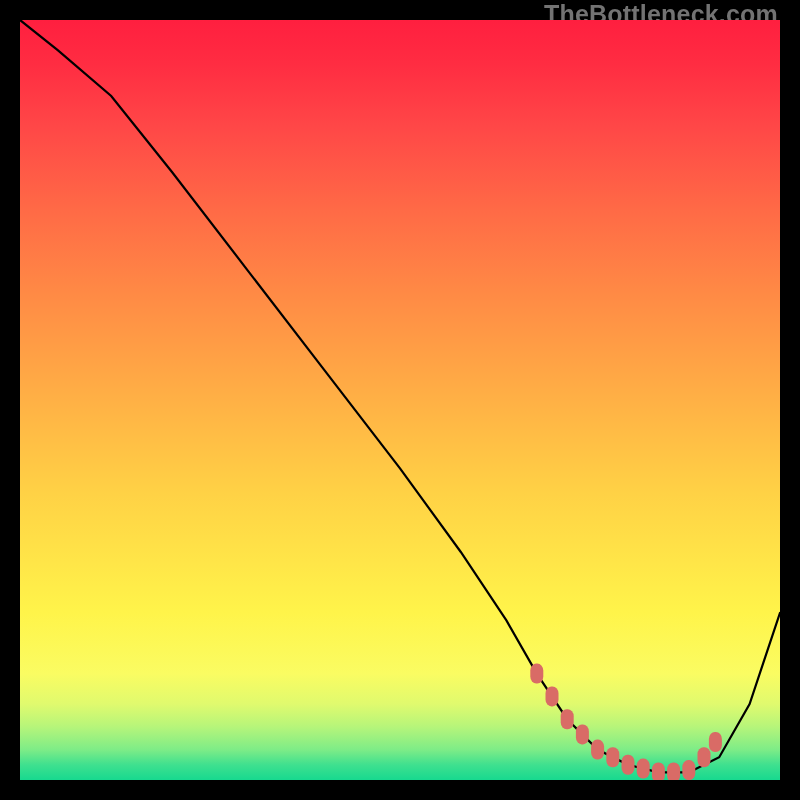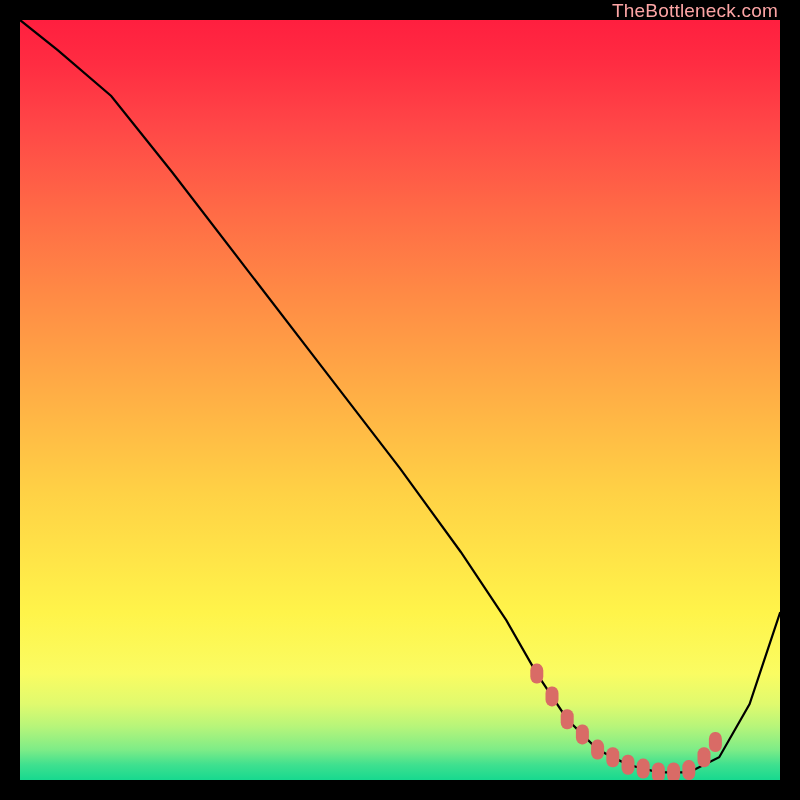--- a/index.html
+++ b/index.html
@@ -40,23 +40,23 @@
       #b6f57a 93%,
       #7eec87 96%,
       #3fe08f 98%,
       #17d98f 100%
     );
   }
   .watermark {
     position: absolute;
     top: 0px;
     right: 22px;
-    color: #fca5a5;
-    font-size: 19px;
-    font-weight: 400;
+    color: #737373;
+    font-size: 25px;
+    font-weight: 700;
     letter-spacing: 0.2px;
     user-select: none;
   }
   svg.curve {
     position: absolute;
     left: 0;
     top: 0;
     width: 760px;
     height: 760px;
   }

